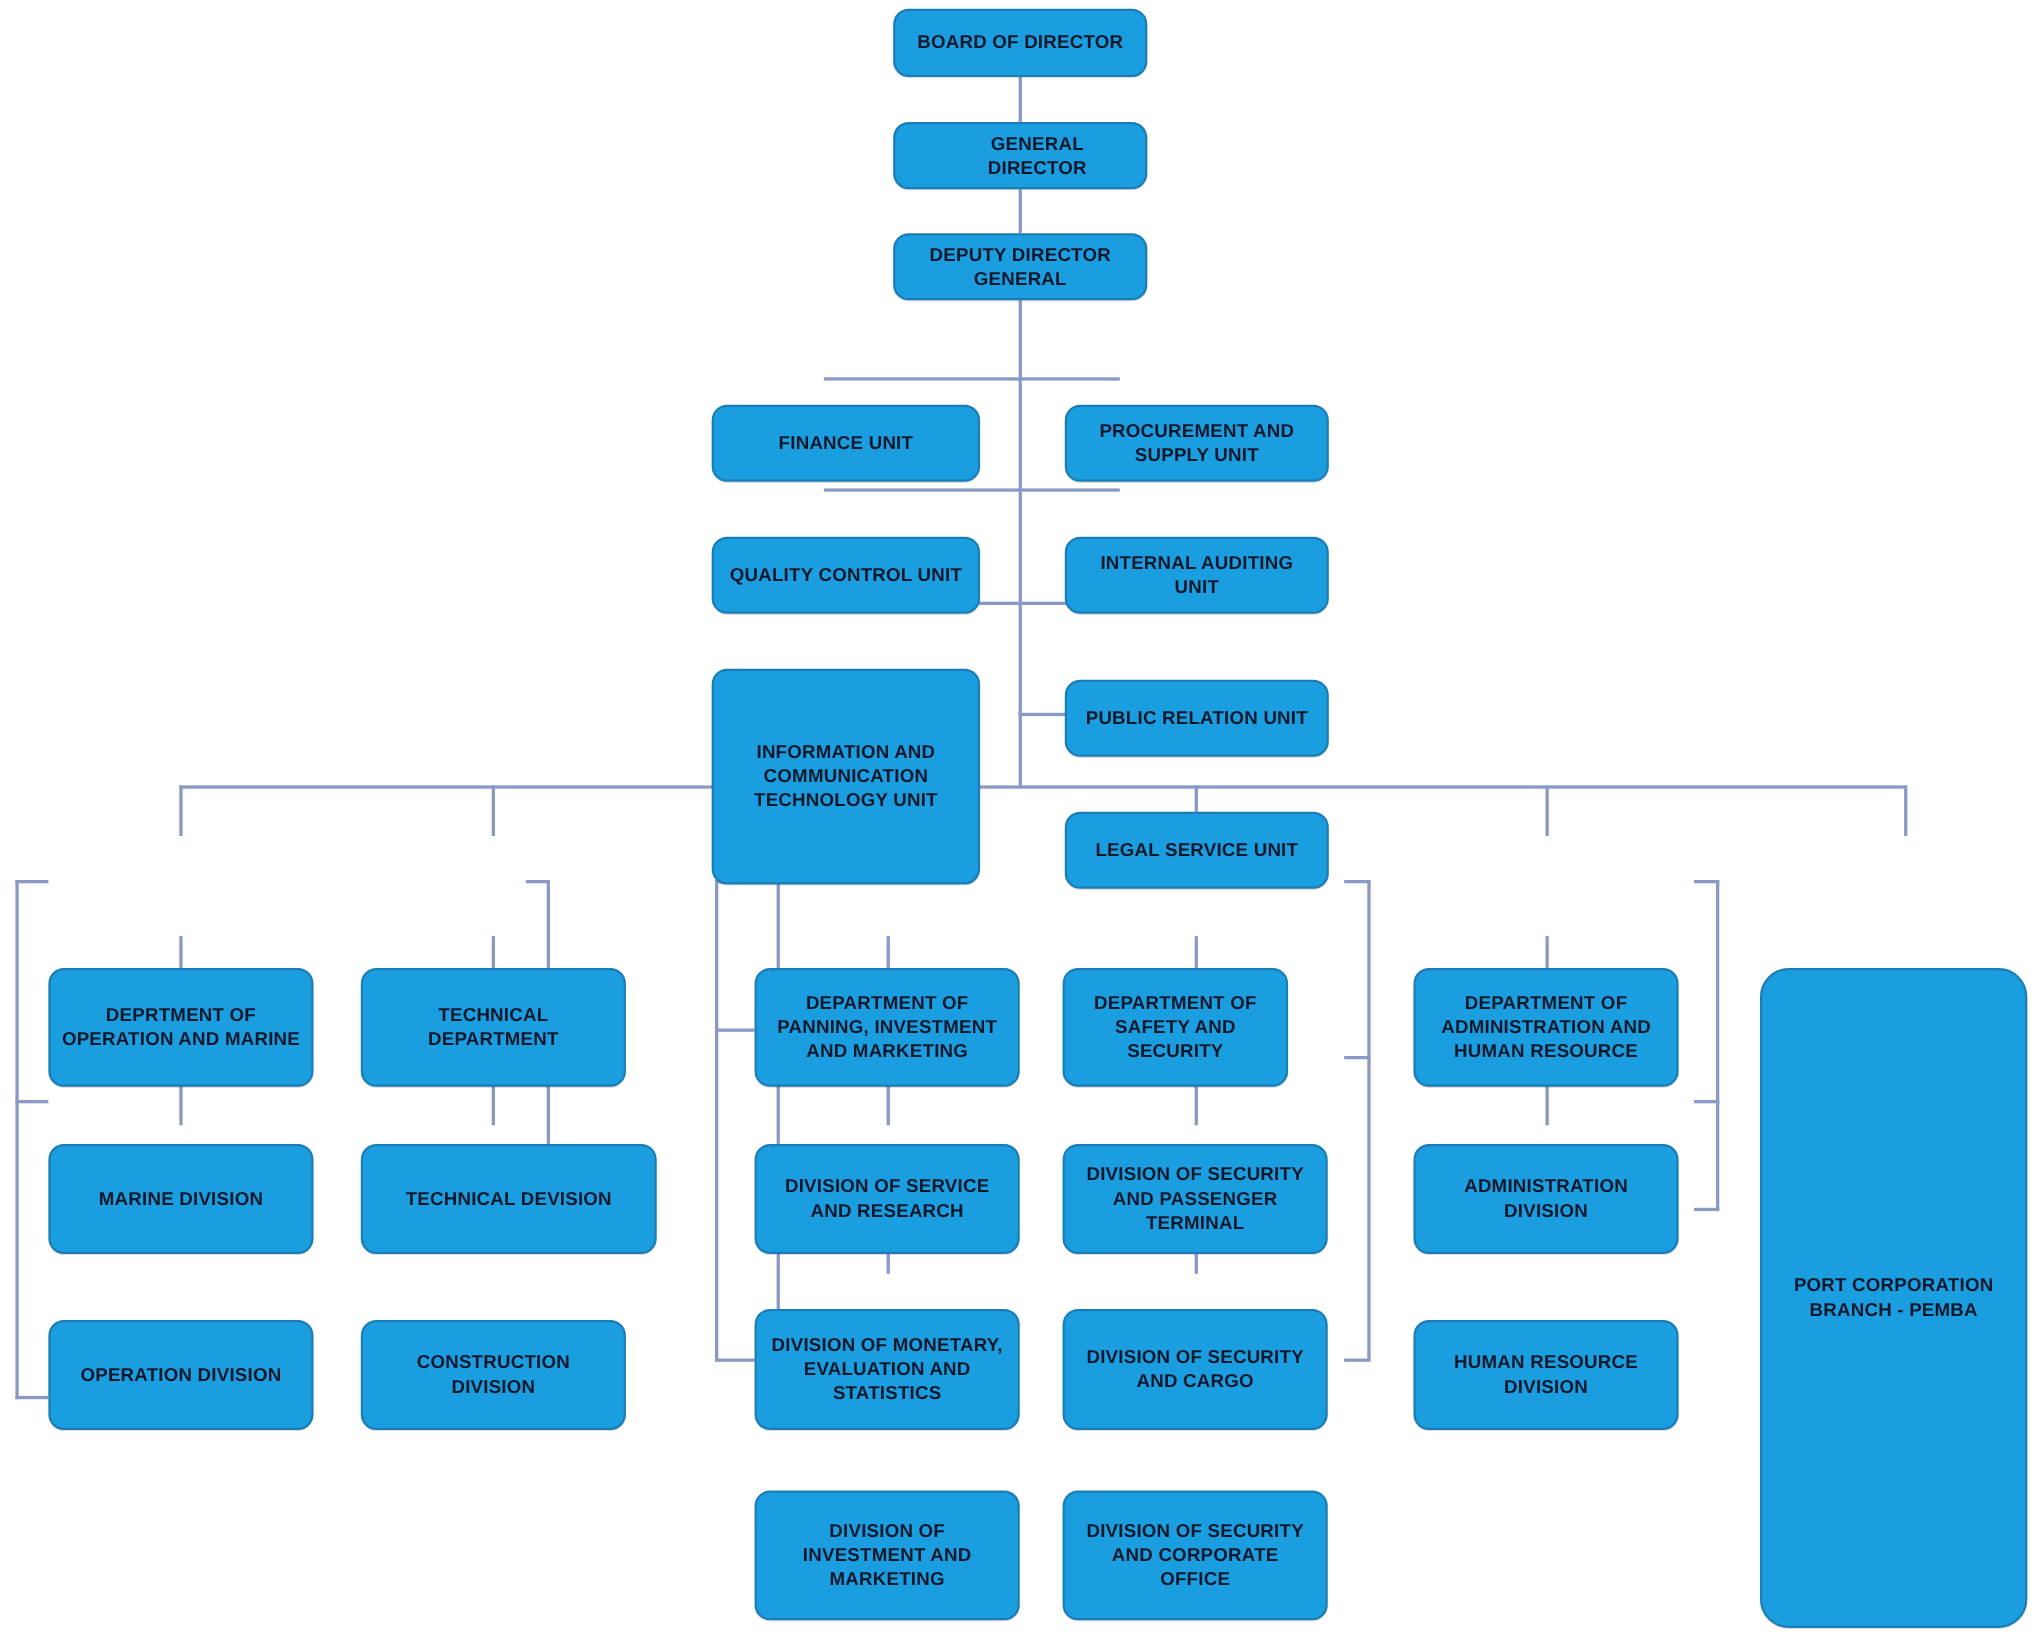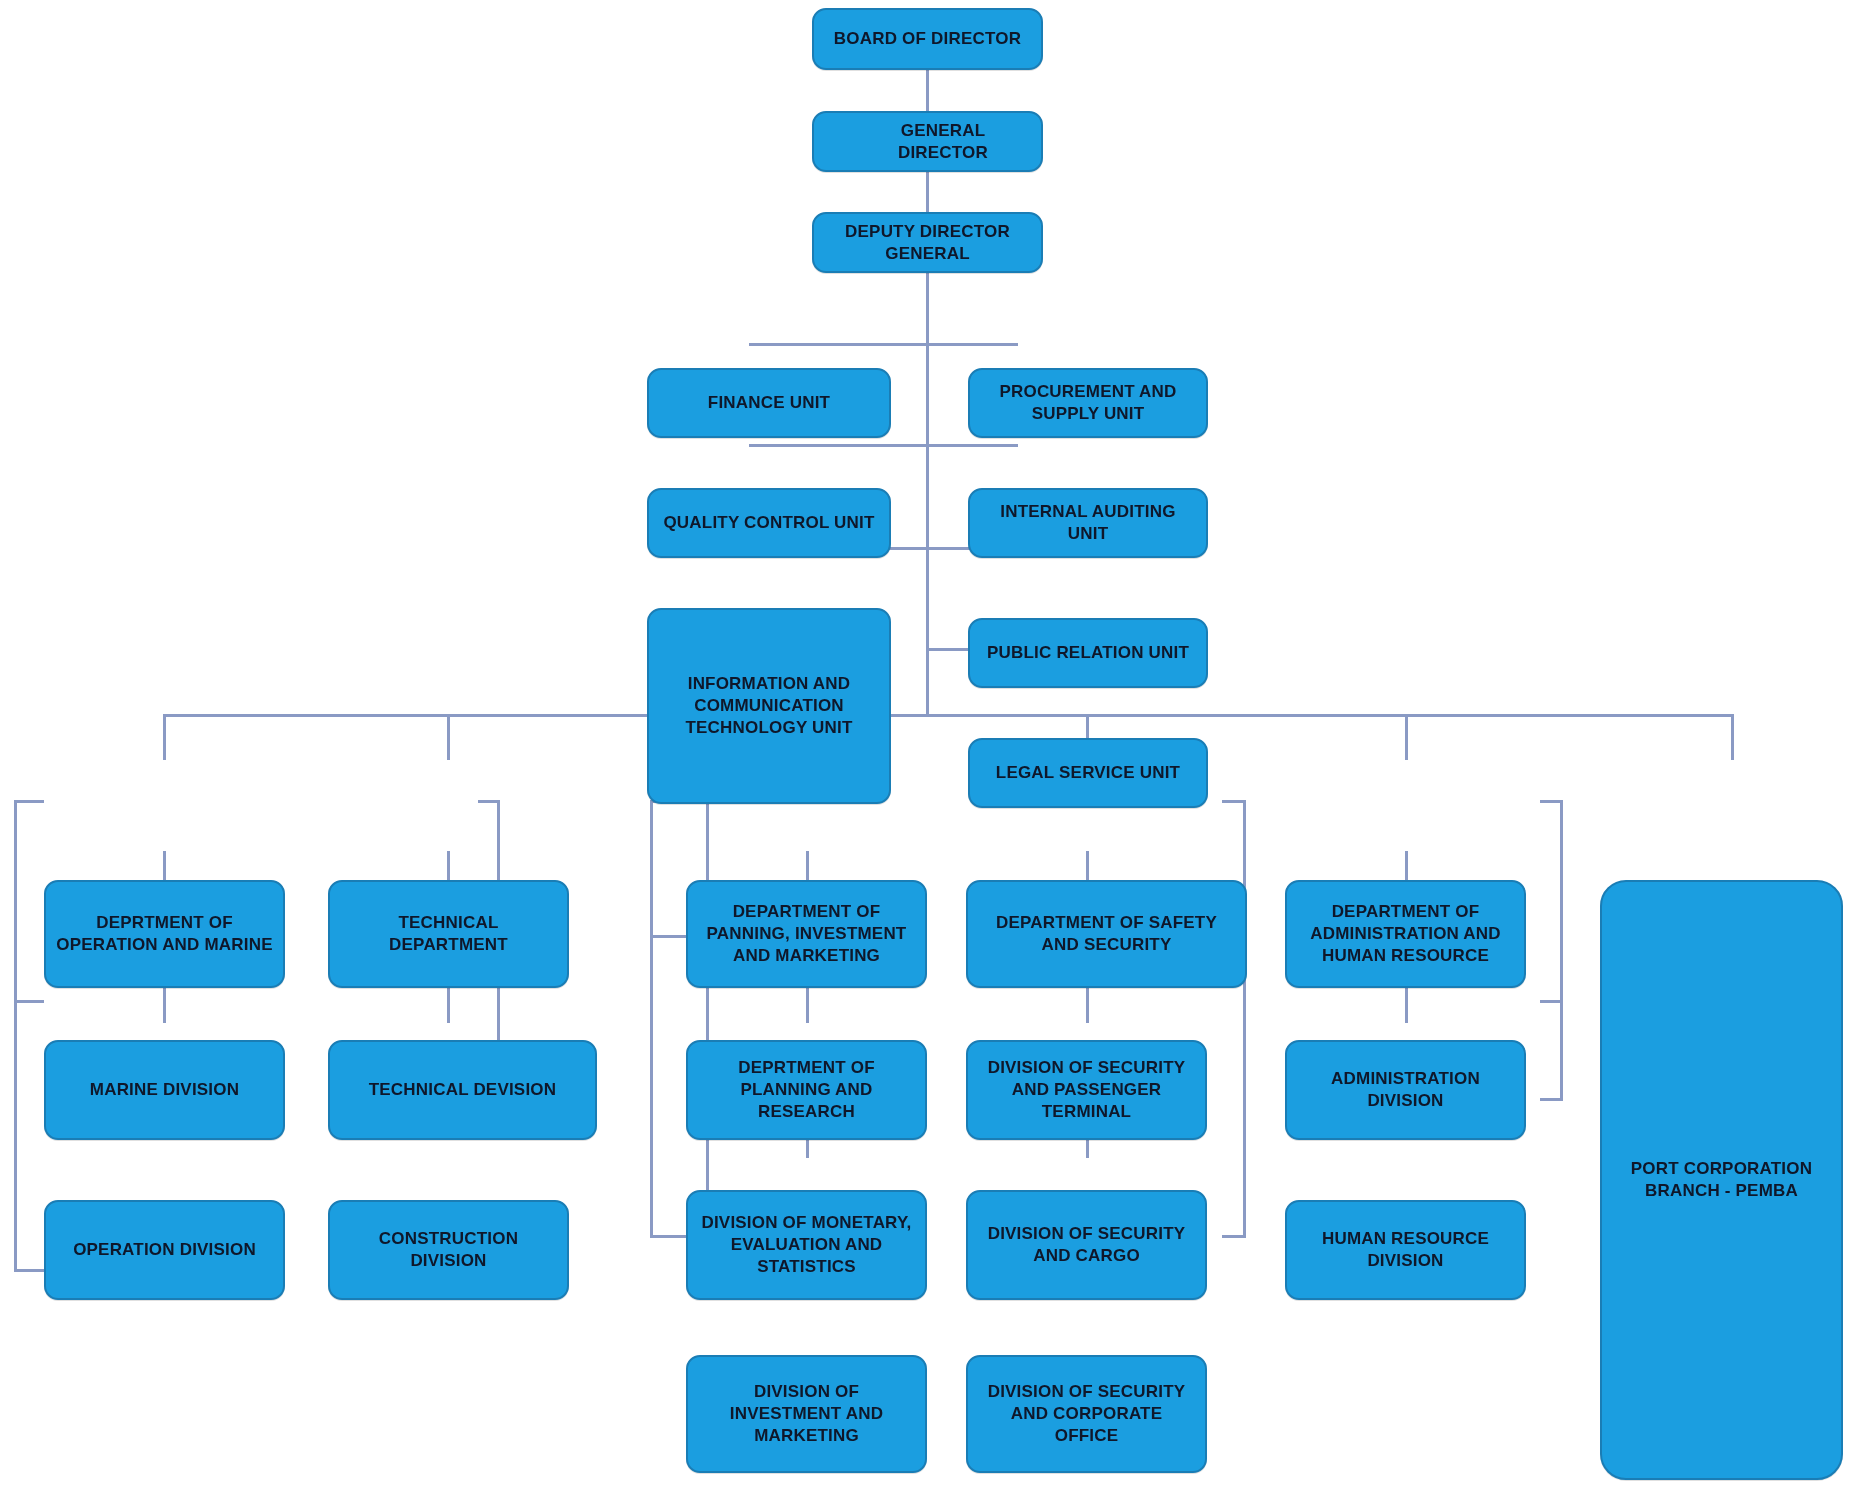--- a/index.html
+++ b/index.html
@@ -161,21 +161,21 @@
   </div>
 
   <div class="node" style="left:328px; top:880px; width:241px; height:108px;">
     <span class="label">TECHNICAL DEPARTMENT</span>
   </div>
 
   <div class="node" style="left:686px; top:880px; width:241px; height:108px;">
     <span class="label">DEPARTMENT OF PANNING, INVESTMENT AND MARKETING</span>
   </div>
 
-  <div class="node" style="left:966px; top:880px; width:281px; height:108px;">
+  <div class="node" style="left:966px; top:880px; width:205px; height:108px;">
     <span class="label">DEPARTMENT OF SAFETY AND SECURITY</span>
   </div>
 
   <div class="node" style="left:1285px; top:880px; width:241px; height:108px;">
     <span class="label">DEPARTMENT OF ADMINISTRATION  AND HUMAN RESOURCE</span>
   </div>
 
   <div class="node tall" style="left:1600px; top:880px; width:243px; height:600px;">
     <span class="label">PORT CORPORATION BRANCH - PEMBA</span>
   </div>
@@ -190,21 +190,21 @@
 
   <div class="node" style="left:328px; top:1040px; width:269px; height:100px;">
     <span class="label">TECHNICAL DEVISION</span>
   </div>
 
   <div class="node" style="left:328px; top:1200px; width:241px; height:100px;justify-content:flex-end;">
     <span class="label">CONSTRUCTION DIVISION</span>
   </div>
 
   <div class="node" style="left:686px; top:1040px; width:241px; height:100px;">
-    <span class="label">DEPRTMENT OF PLANNING AND RESEARCH</span>
+    <span class="label">DIVISION OF SERVICE AND RESEARCH</span>
   </div>
 
   <div class="node" style="left:686px; top:1190px; width:241px; height:110px;">
     <span class="label">DIVISION OF MONETARY, EVALUATION AND STATISTICS</span>
   </div>
 
   <div class="node" style="left:686px; top:1355px; width:241px; height:118px;">
     <span class="label">DIVISION OF INVESTMENT AND MARKETING</span>
   </div>
 

